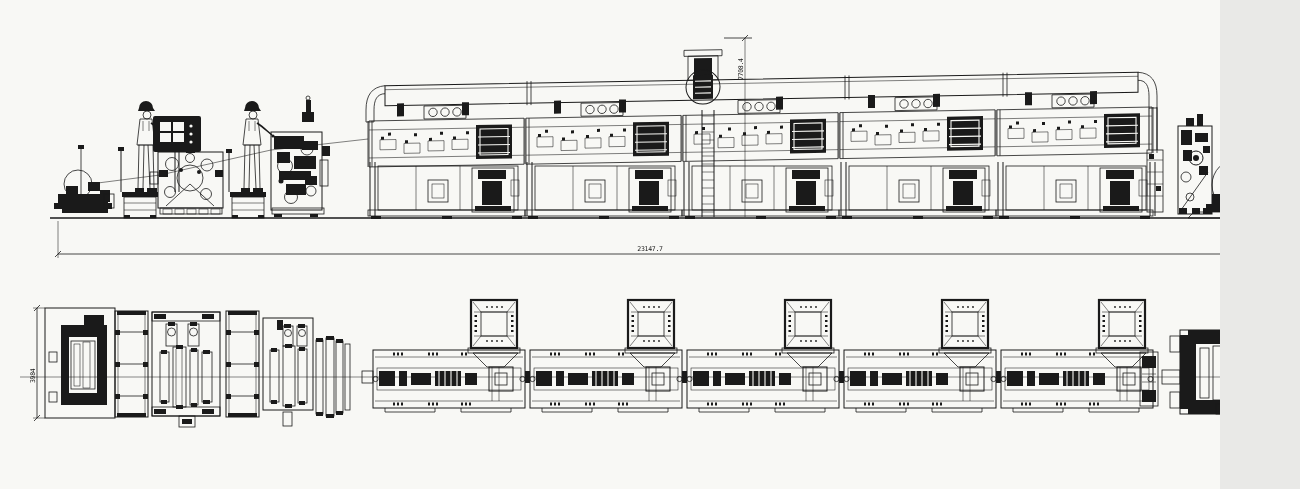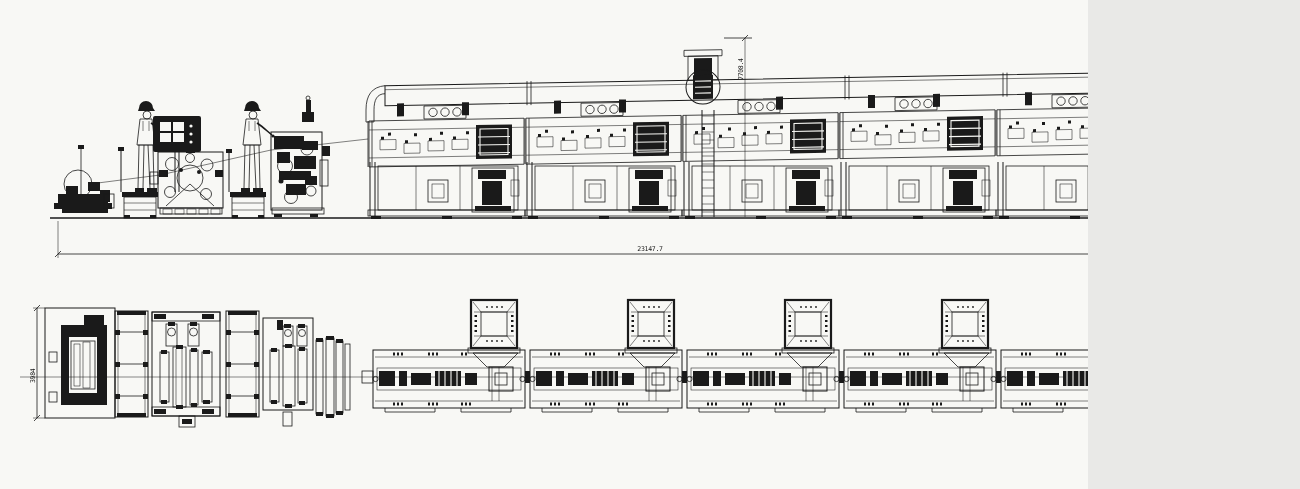--- a/index.html
+++ b/index.html
@@ -1,16 +1,16 @@
 <!DOCTYPE html>
 <html><head>
 <meta charset="utf-8">
 <style>
   html,body{margin:0;padding:0;background:#e9e9e7;}
-  .stage{width:1088px;height:489px;position:relative;overflow:hidden;background:#15803d;}
+  .stage{width:1220px;height:489px;position:relative;overflow:hidden;background:#15803d;}
   svg{display:block;}
   .ln{stroke:#1a1a1a;fill:none;stroke-width:1;}
   .l2{stroke:#1a1a1a;fill:none;stroke-width:1.6;}
   .l3{stroke:#1a1a1a;fill:none;stroke-width:2.2;}
   .th{stroke:#1a1a1a;fill:none;stroke-width:0.55;}
   .md{stroke:#1a1a1a;fill:none;stroke-width:0.8;}
   .fl{fill:#1a1a1a;stroke:none;}
   .wh{stroke:#f8f8f5;fill:none;stroke-width:1.1;}
   .whf{fill:#f8f8f5;stroke:none;}
   .dim{font:6.5px "DejaVu Sans Mono","Liberation Mono",monospace;fill:#1a1a1a;letter-spacing:-0.3px;}

